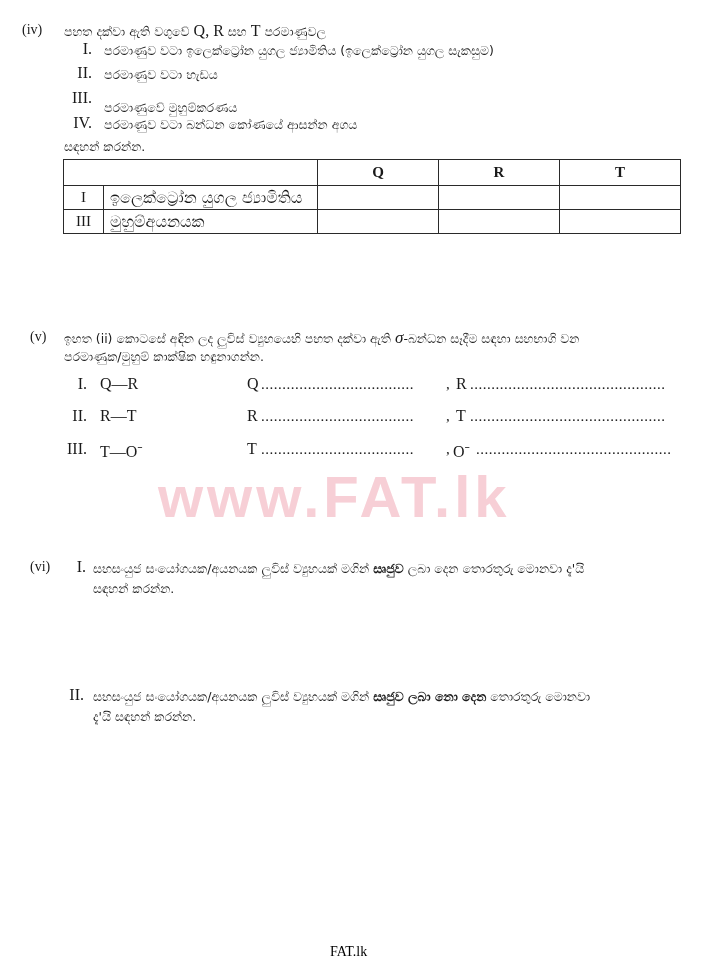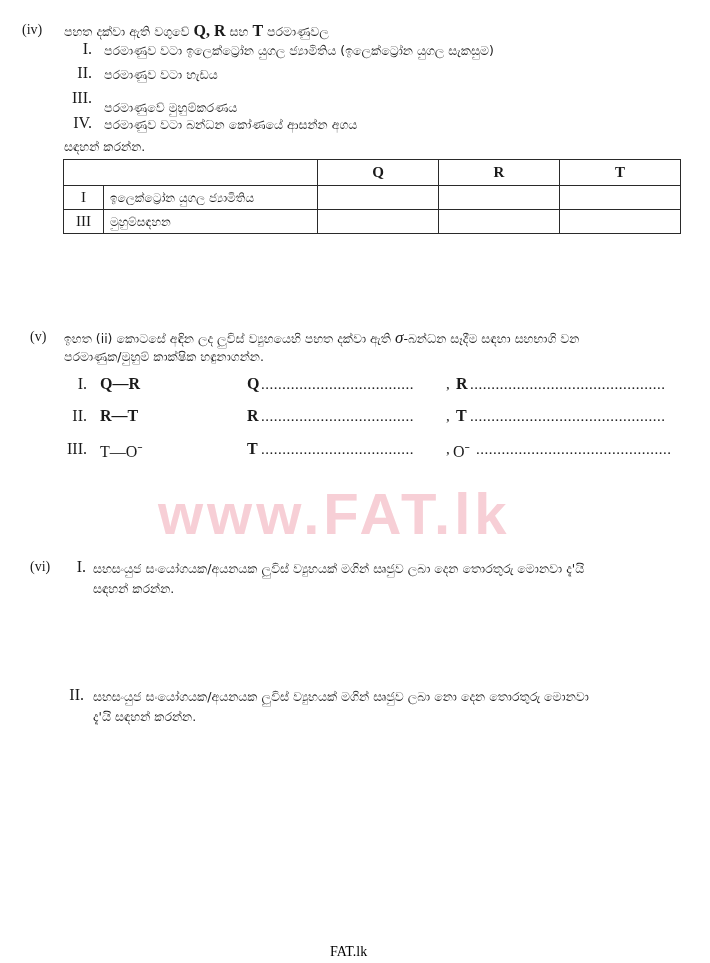--- a/index.html
+++ b/index.html
@@ -5,29 +5,29 @@
     html, body { margin: 0; padding: 0; }
     body {
       width: 710px; height: 963px; background: #ffffff; position: relative;
       overflow: hidden; color: #1a1a1a;
       font-family: "DejaVu Sans", sans-serif;
     }
     .abs { position: absolute; }
     .si { font-family: "DejaVu Sans", sans-serif; font-size: 12.5px; line-height: 18px; }
     .qnum { font-family: "Liberation Serif", serif; font-size: 14px; }
     .roman { font-family: "Liberation Serif", serif; font-size: 16px; text-align: right; width: 40px; }
-    .b { font-weight: normal; }
-    .sym { font-family: "Liberation Serif", serif; font-weight: bold; font-size: 16px; }
+    .b { font-weight: bold; }
+    .sym { font-family: "Liberation Serif", serif; font-weight: normal; font-size: 16px; }
 
     table.grid { position: absolute; left: 63px; top: 159px; border-collapse: collapse; width: 618px; }
     table.grid td { border: 1px solid #2a2a2a; height: 23px; padding: 0 6px; }
     table.grid tr.head td { height: 25px; }
     .hcell { font-family: "Liberation Serif", serif; font-weight: bold; font-size: 15px; text-align: center; }
     .rn { font-family: "Liberation Serif", serif; font-size: 15px; text-align: center; width: 27px; }
-    .lbl { font-size: 12px; margin-top: 20px; }
+    .lbl { font-size: 16px; margin-top: 20px; }
 
     .dots { font-family: "Liberation Serif", serif; font-size: 15px; letter-spacing: 0.5px; white-space: nowrap; overflow: hidden; }
     .watermark {
       font-family: "Liberation Sans", sans-serif; font-weight: bold; font-size: 58px;
       color: #f7cfd6; letter-spacing: 4px;
     }
     .footer { font-family: "Liberation Serif", serif; font-weight: normal; font-size: 14px; color: #000000; }
     .sigma { font-family: "Liberation Serif", serif; font-style: italic; font-size: 17px; }
   </style>
 </head>
@@ -66,21 +66,21 @@
   </tr>
   <tr>
     <td class="rn">I</td>
     <td class="lbl">ඉලෙක්ට්‍රෝන යුගල ජ්‍යාමිතිය</td>
     <td></td>
     <td></td>
     <td></td>
   </tr>
   <tr>
     <td class="rn">III</td>
-    <td class="lbl">මුහුම්සඳහන</td>
+    <td class="lbl">මුහුම්අයනයක</td>
     <td></td>
     <td></td>
     <td></td>
   </tr>
 </tbody>
   </table>
 
 <div class="abs qnum" style="left:30px; top:329px;">(v)</div>
 <div class="abs si" style="left:64px; top:329px; white-space:nowrap;">
   <span>ඉහත (ii) කොටසේ අඳින ලද ලුවිස් ව්‍යුහයෙහි පහත දක්වා ඇති</span>
@@ -105,21 +105,21 @@
 <div class="abs dots" style="left:470px; top:408px; width:212px;">..............................................</div>
 
 <div class="abs roman" style="left:47px; top:440px;">III.</div>
 <div class="abs sym" style="left:100px; top:440px; font-weight:normal;">T—O⁻</div>
 <div class="abs sym" style="left:247px; top:440px;">T</div>
 <div class="abs dots" style="left:261px; top:441px; width:186px;">....................................</div>
 <div class="abs dots" style="left:446px; top:441px;">,</div>
 <div class="abs sym" style="left:453px; top:440px; font-weight:normal;">O⁻</div>
 <div class="abs dots" style="left:476px; top:441px; width:206px;">..............................................</div>
 
-<div class="abs watermark" style="left:158px; top:480px;text-align:center;">www.FAT.lk</div>
+<div class="abs watermark" style="left:158px; top:463px;text-align:center;">www.FAT.lk</div>
 
 <div class="abs qnum" style="left:30px; top:559px;">(vi)</div>
 <div class="abs roman" style="left:46px; top:558px;">I.</div>
 <div class="abs si" style="left:93px; top:560px; white-space:nowrap;">
   <span>සහසංයුජ සංයෝගයක/අයනයක ලුවිස් ව්‍යුහයක් මගින්</span>
   <span class="b">සෘජුව</span>
   <span>ලබා දෙන තොරතුරු මොනවා දැ'යි</span>
 </div>
 <div class="abs si" style="left:93px; top:580px;">සඳහන් කරන්න.</div>
 

